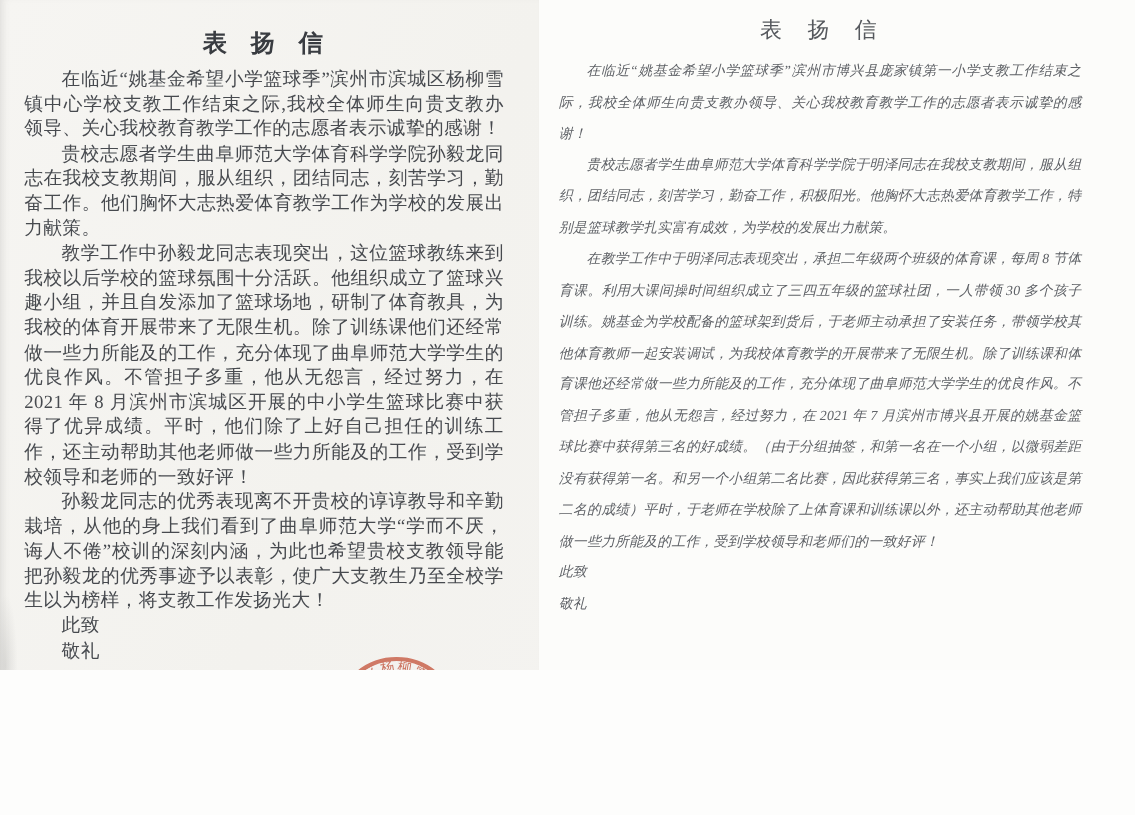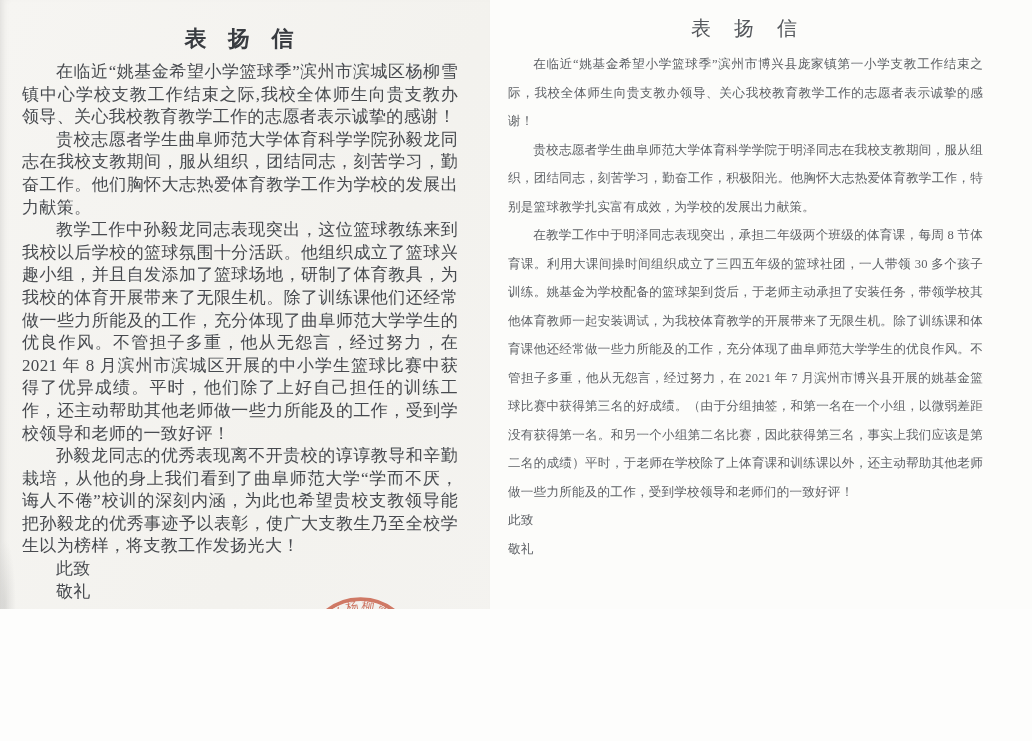--- a/index.html
+++ b/index.html
@@ -60,21 +60,21 @@
     background:#fcfcfa;
   }
   .title-r {
     margin:15px 0 0 18px; width:475px;
     font-size:20px; font-weight:500; color:#55585d;
     text-align:center; word-spacing:.6em; letter-spacing:3px; line-height:26px;
   }
   .body-r {
     position:absolute; left:18px; top:50px; width:475px;
     font-size:12.6px; line-height:28.5px; letter-spacing:.2px;
-    color:#5e6166; text-align:justify;
+    color:#5e6166; text-align:justify;font-style:italic;
   }
   .body-r p { margin:0; text-indent:2em; }
   .body-r p.no-indent { text-indent:0; }
   .sig-r {
     position:absolute; left:18px; top:663px; width:466px;
     font-size:13.5px; color:#0c4a6e; letter-spacing:2.5px; text-align:right;margin-top:20px;
   }
   .date-r {
     position:absolute; left:18px; top:698px; width:446px;
     font-size:13.5px; color:#5e6166; letter-spacing:2.5px; text-align:right;

